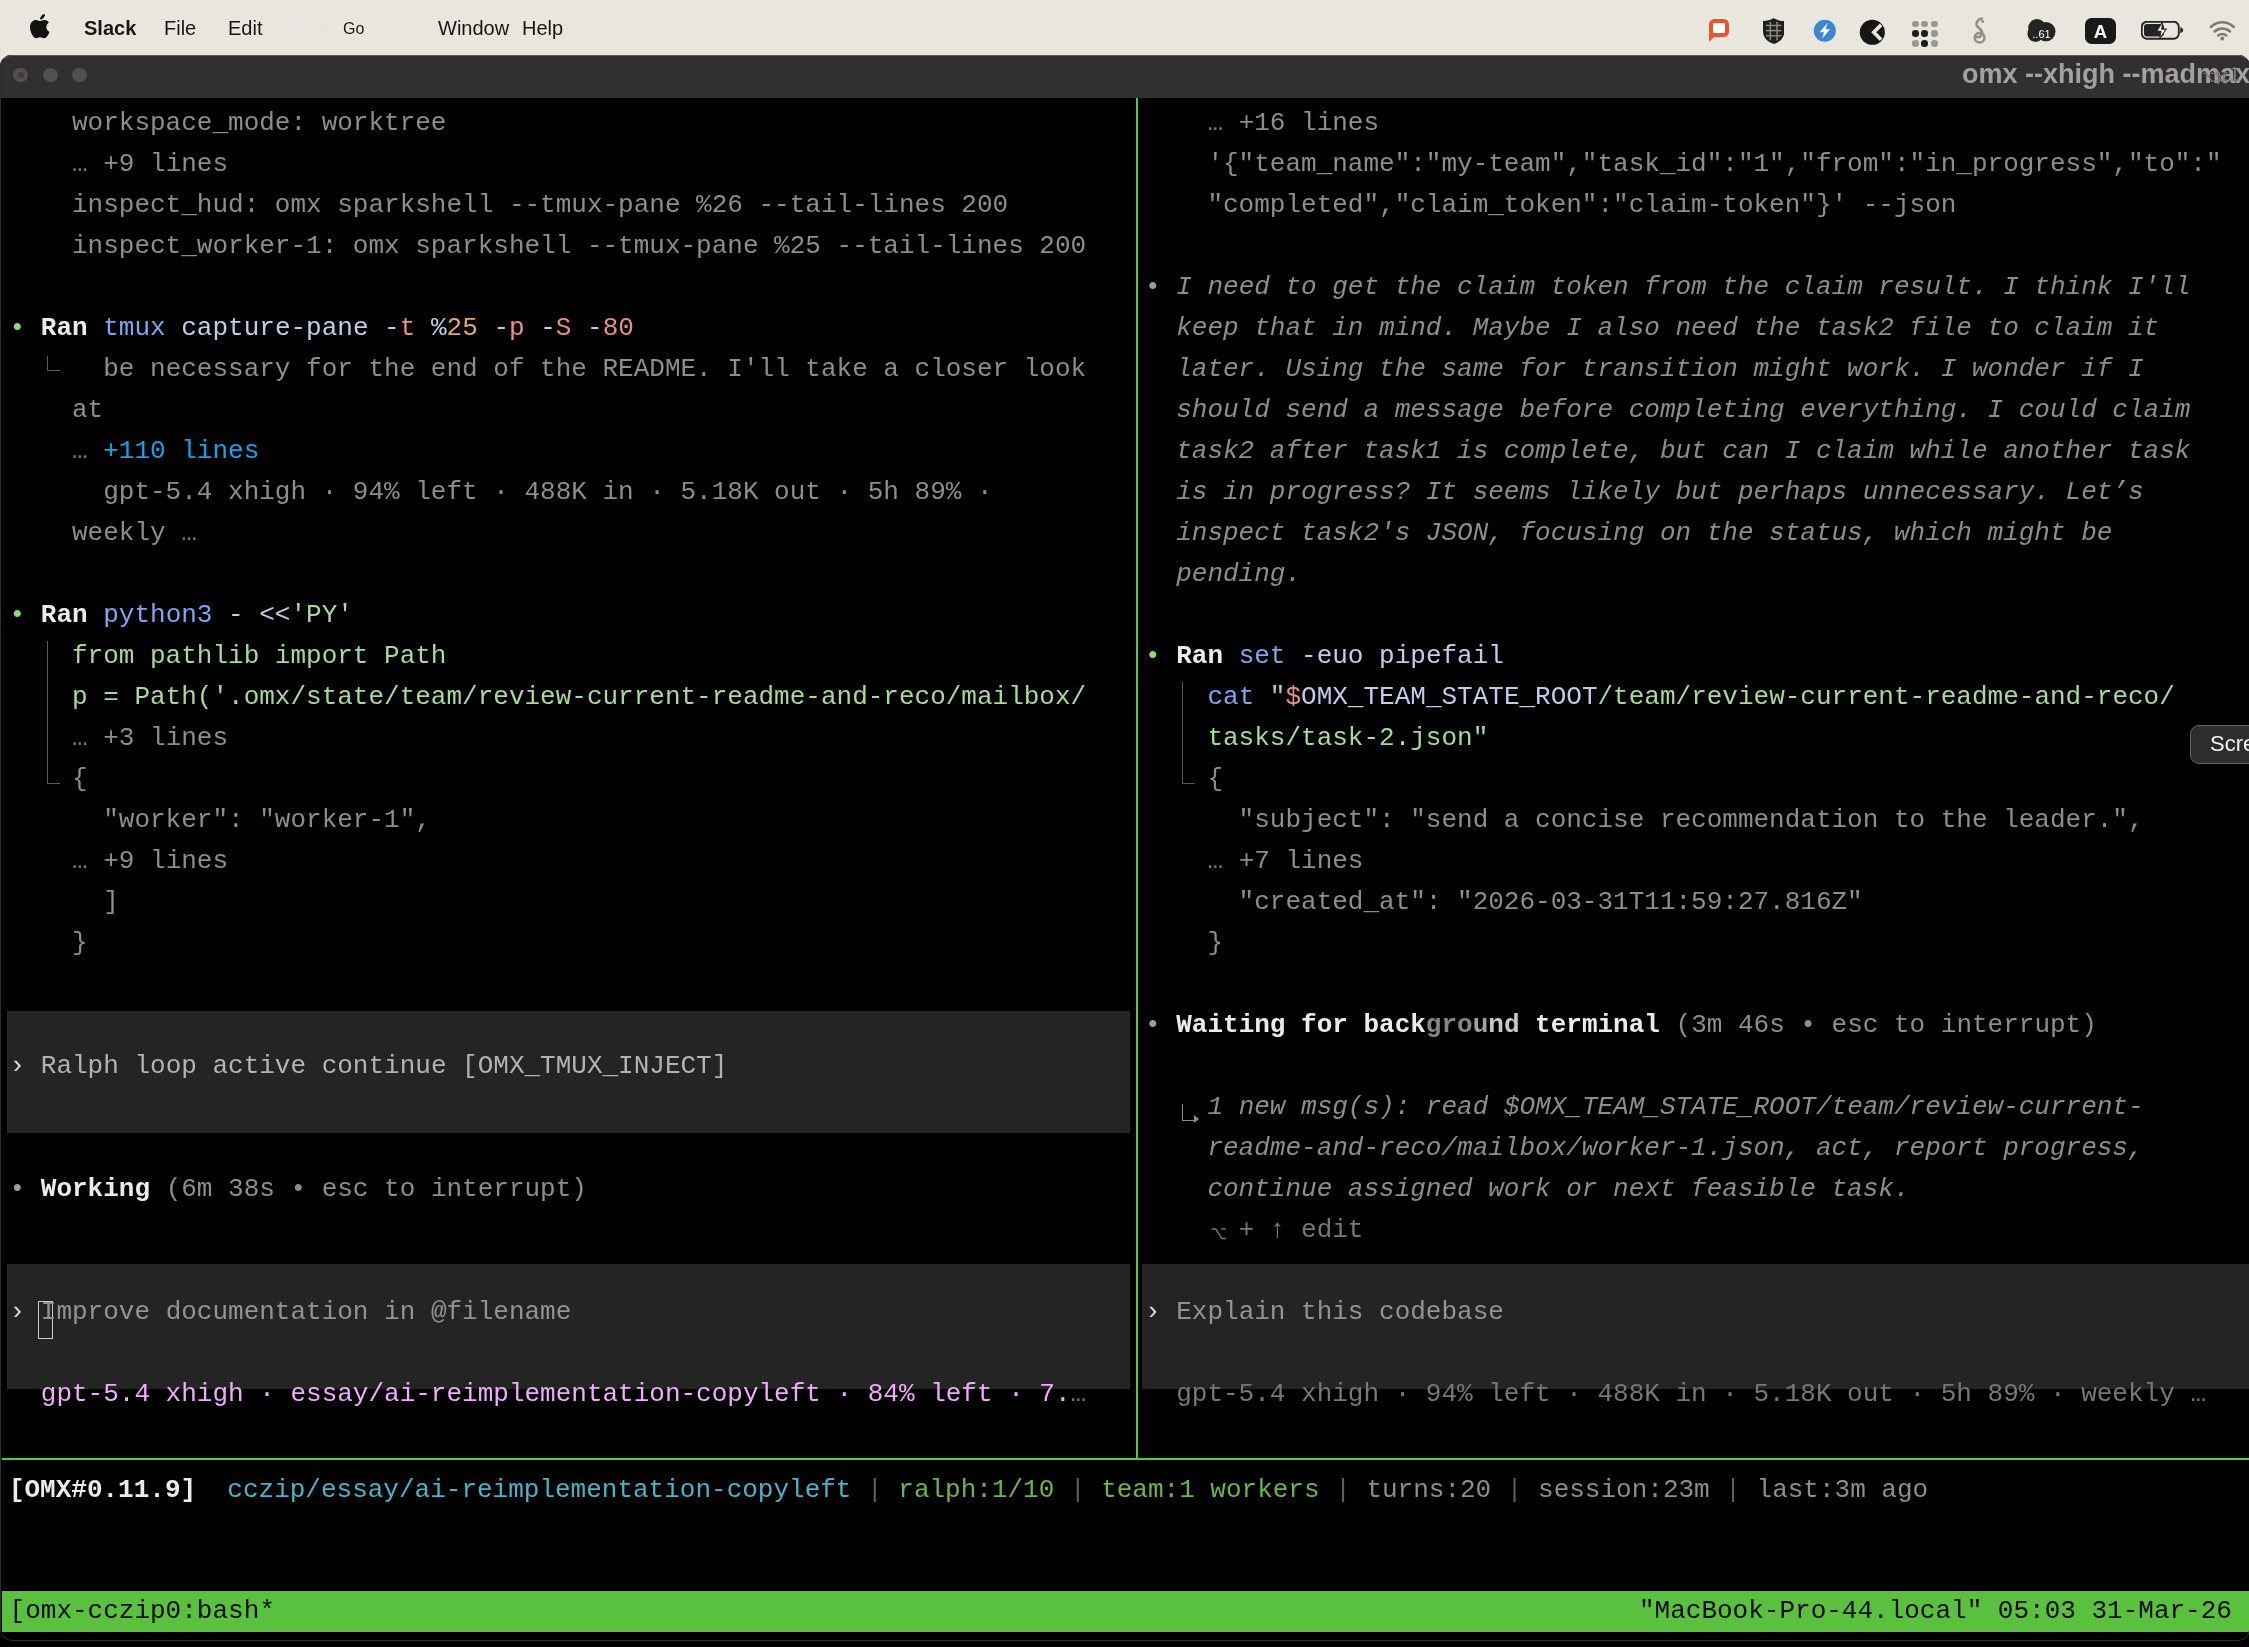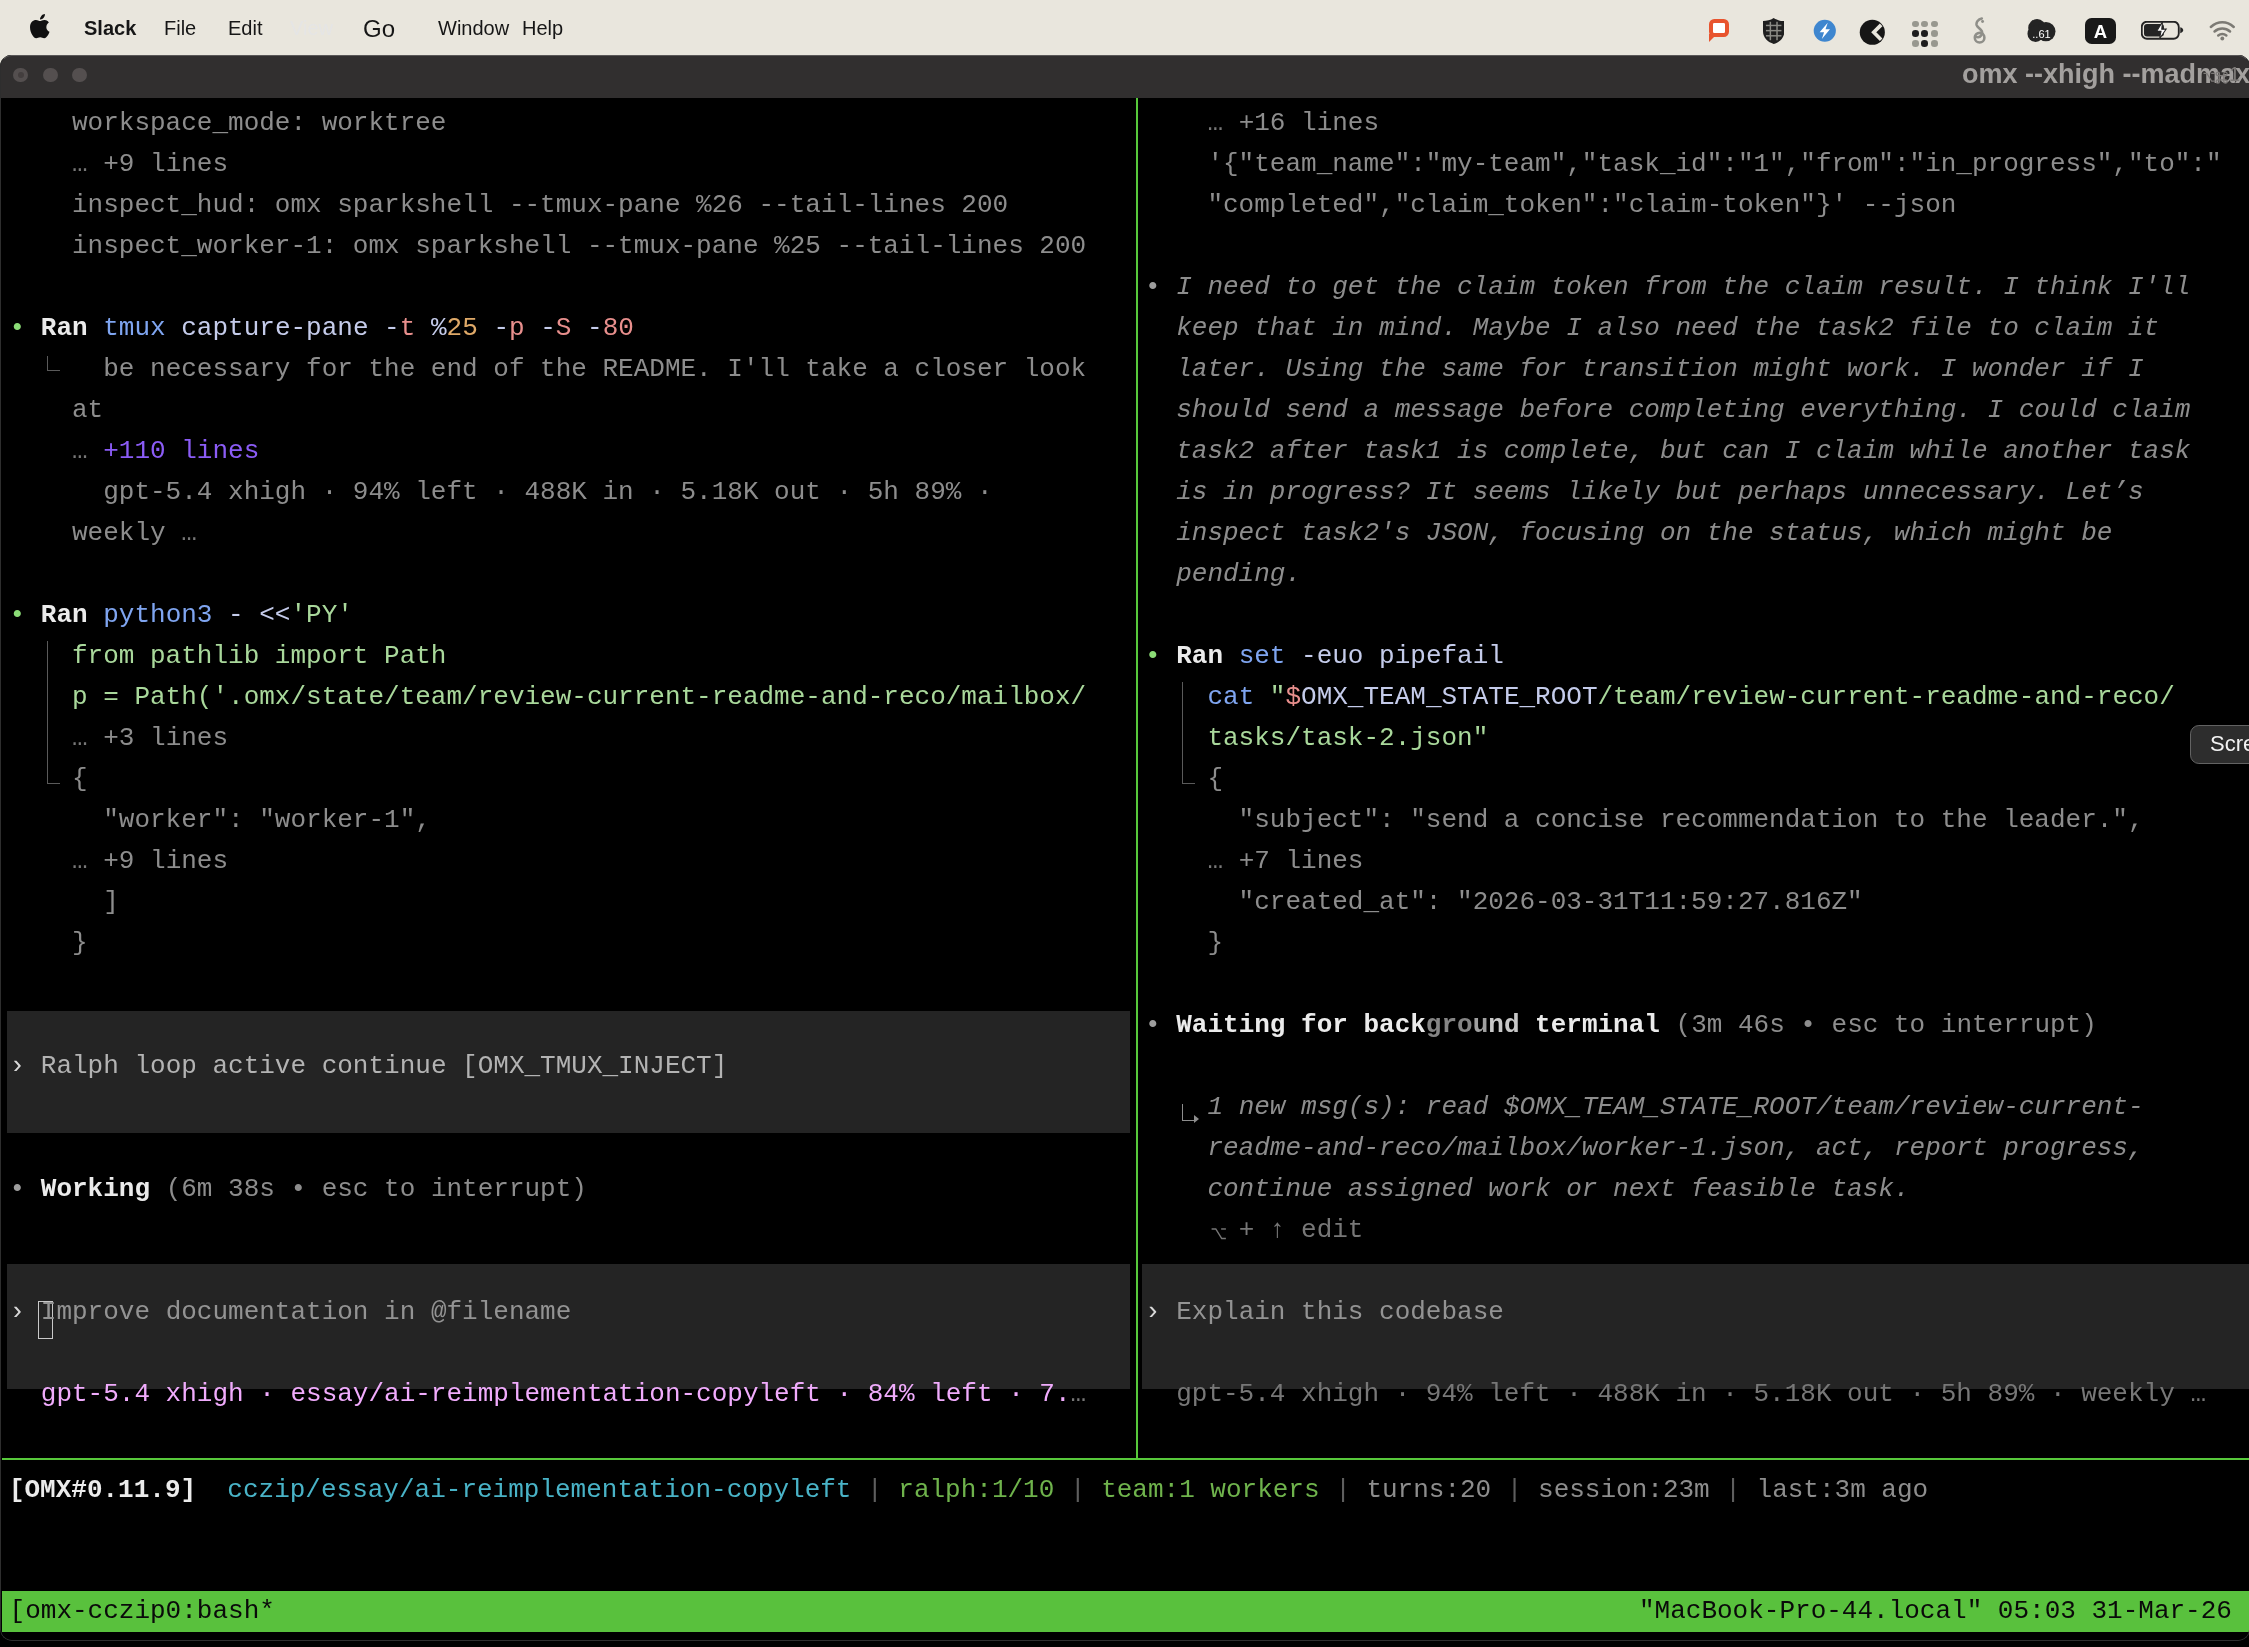--- a/index.html
+++ b/index.html
@@ -1,21 +1,21 @@
 <!DOCTYPE html>
 <html style="font-size:11.8px"><head><meta charset="utf-8"><style>html,body{margin:0;padding:0;}body{width:2250px;height:1648px;background:#000;position:relative;overflow:hidden;font-family:"Liberation Sans",sans-serif;}</style></head><body>
 <div style="position:absolute;left:0;top:0;width:2250px;height:66px;background:#e9e6dd;"></div>
 <svg style="position:absolute;left:30px;top:12.5px" width="21.4" height="26.6" viewBox="0 0 170 200">
     <path fill="#111" d="M150.4 69.2c-1.1.9-20.6 11.9-20.6 36.4 0 28.4 24.9 38.4 25.7 38.7-.1.6-4 13.8-13.2 27.2-8.2 11.8-16.8 23.6-29.8 23.6s-16.4-7.6-31.4-7.6c-14.7 0-19.9 7.8-31.8 7.8s-20.2-10.9-29.8-24.4C8.1 155 .1 130.4.1 107.1c0-37.4 24.3-57.2 48.2-57.2 12.7 0 23.3 8.3 31.3 8.3 7.6 0 19.4-8.8 33.9-8.8 5.5 0 25.2.5 36.9 19.8zM108.5 33c5.9-7 10.1-16.7 10.1-26.4 0-1.3-.1-2.7-.4-3.8-9.6.4-21.1 6.4-28 14.4-5.4 6.2-10.5 15.9-10.5 25.7 0 1.5.2 3 .3 3.4.6.1 1.6.2 2.6.2 8.6 0 19.5-5.8 25.9-13.5z"></path>
   </svg>
 <div style="position:absolute;left:84px;top:0;height:55px;line-height:57px;font-size:20px;font-weight:700;color:#161616;">Slack</div>
 <div style="position:absolute;left:164px;top:0;height:53px;line-height:57px;font-size:20px;color:#161616;">File</div>
 <div style="position:absolute;left:228px;top:0;height:55px;line-height:57px;font-size:20px;color:#161616;">Edit</div>
 <div style="position:absolute;left:290px;top:0;height:60px;line-height:57px;font-size:20px;color:#e5e5e5;">View</div>
-<div style="position:absolute;left:363px;top:0;height:47px;line-height:57px;font-size:24px;color:#161616;">Go</div>
+<div style="position:absolute;left:343px;top:0;height:47px;line-height:57px;font-size:16px;color:#161616;">Go</div>
 <div style="position:absolute;left:418px;top:0;height:55px;line-height:57px;font-size:20px;color:#161616;margin-left:20px;">Window</div>
 <div style="position:absolute;left:522px;top:0;height:55px;line-height:57px;font-size:20px;color:#161616;">Help</div>
 <div style="position:absolute;left:1709px;top:19px;width:20px;height:17.7px;border:4.4px solid #e8542e;border-radius:5.2px;background:#fff;box-sizing:border-box;"></div>
 <div style="position:absolute;left:1709px;top:34px;width:0;height:0;border-left:8px solid #e8542e;border-bottom:8px solid transparent;"></div>
 <svg style="position:absolute;left:1763px;top:17.7px" width="21.4" height="26" viewBox="0 0 29 35">
     <path fill="#1f1f1f" d="M14.5 0C19 3 24 4 29 4v14c0 9-7 15-14.5 17C7 33 0 27 0 18V4C5 4 10 3 14.5 0z"></path>
     <g stroke="#8c8c86" stroke-width="2">
       <line x1="4" y1="10" x2="25" y2="10"></line>
       <line x1="4" y1="17" x2="25" y2="17"></line>
       <line x1="4" y1="24" x2="25" y2="24"></line>
@@ -96,21 +96,21 @@
       <div style="position:absolute;left:1194px;top:1017px;width:0;height:0;border-left:5.9px solid #8d8d8d;border-top:4.4px solid transparent;border-bottom:4.4px solid transparent;"></div>
       <div style="position:absolute;left:38px;top:1203px;width:14.8px;height:38px;border:1.5px solid #c9c9c9;box-sizing:border-box;"></div>
       <pre style="position:absolute;left:9.6px;top:5.2px;margin:0;font-family:'Liberation Mono',monospace;font-size:26px;line-height:41px;white-space:pre;"><span style="color:#8d8d8d;">    workspace_mode: worktree</span>
     <span style="color:#777777;">…</span><span style="color:#8d8d8d;"> +9 lines</span>
 <span style="color:#8d8d8d;">    inspect_hud: omx sparkshell --tmux-pane %26 --tail-lines 200</span>
 <span style="color:#8d8d8d;">    inspect_worker-1: omx sparkshell --tmux-pane %25 --tail-lines 200</span>
 
 <span style="color:#8bdc76;">•</span> <span style="color:#ebebeb;font-weight:bold;">Ran</span> <span style="color:#7fa5f0;">tmux</span> <span style="color:#c4cbea;">capture-pane</span> <span style="color:#c4cbea;">-</span><span style="color:#e88f8d;">t</span> <span style="color:#c4cbea;">%</span><span style="color:#dfa968;">25</span> <span style="color:#c4cbea;">-</span><span style="color:#e88f8d;">p</span> <span style="color:#c4cbea;">-</span><span style="color:#e88f8d;">S</span> <span style="color:#c4cbea;">-</span><span style="color:#e88f8d;">80</span>
       <span style="color:#8d8d8d;">be necessary for the end of the README. I'll take a closer look</span>
 <span style="color:#8d8d8d;">    at</span>
-    <span style="color:#777777;">…</span><span style="color:#8b5cf6;"> +110 lines</span>
+    <span style="color:#777777;">…</span><span style="color:#0ea5e9;"> +110 lines</span>
 <span style="color:#8d8d8d;">      gpt-5.4 xhigh · 94% left · 488K in · 5.18K out · 5h 89% ·</span>
 <span style="color:#8d8d8d;">    weekly </span><span style="color:#777777;">…</span>
 
 <span style="color:#8bdc76;">•</span> <span style="color:#ebebeb;font-weight:bold;">Ran</span> <span style="color:#7fa5f0;">python3</span> <span style="color:#c4cbea;">- &lt;&lt;</span><span style="color:#a9d89b;">'PY'</span>
 <span style="color:#a9d89b;">    from pathlib import Path</span>
 <span style="color:#a9d89b;">    p = Path('.omx/state/team/review-current-readme-and-reco/mailbox/</span>
     <span style="color:#777777;">…</span><span style="color:#8d8d8d;"> +3 lines</span>
 <span style="color:#8d8d8d;">    {</span>
 <span style="color:#8d8d8d;">      "worker": "worker-1",</span>
     <span style="color:#777777;">…</span><span style="color:#8d8d8d;"> +9 lines</span>

